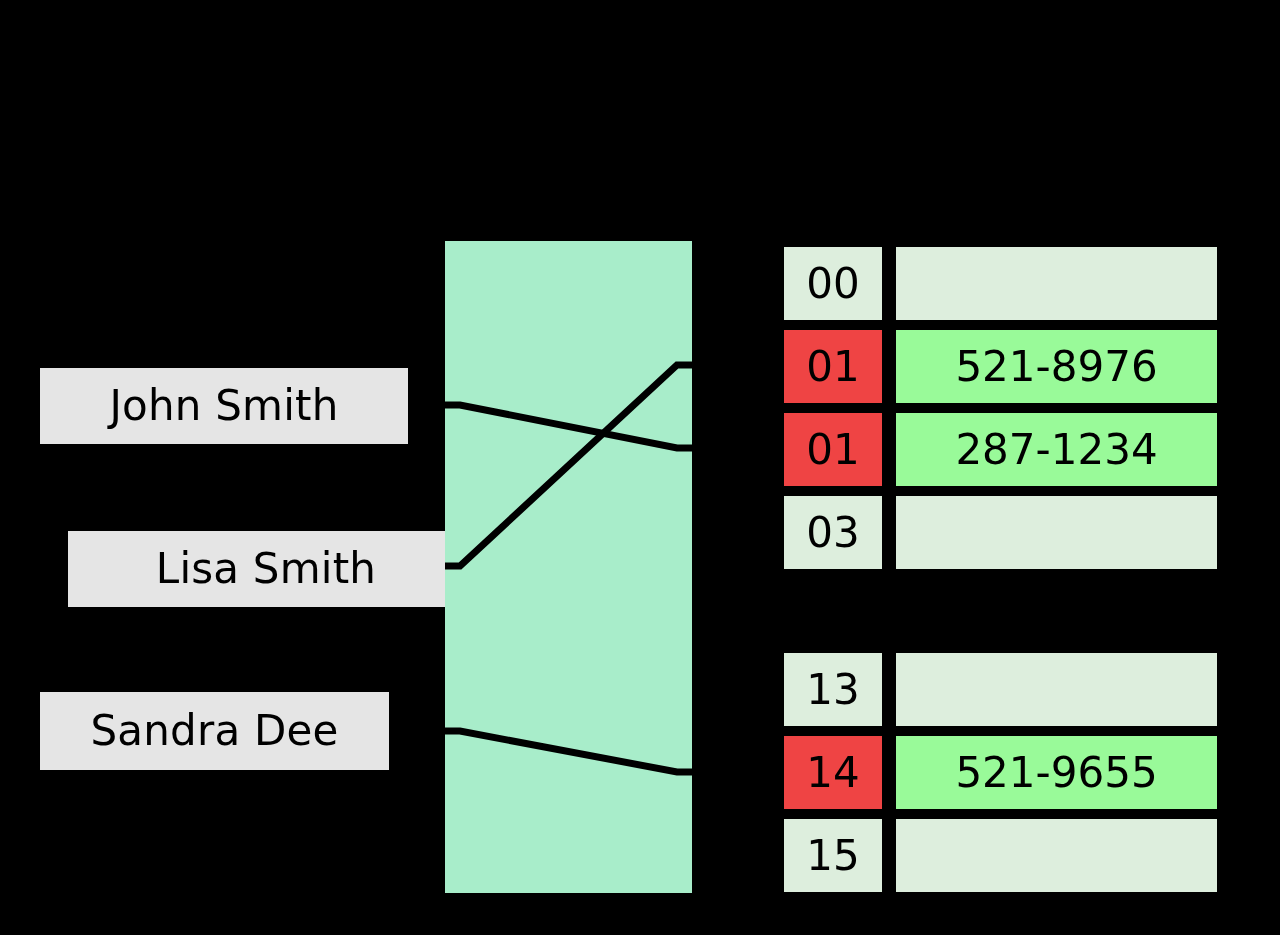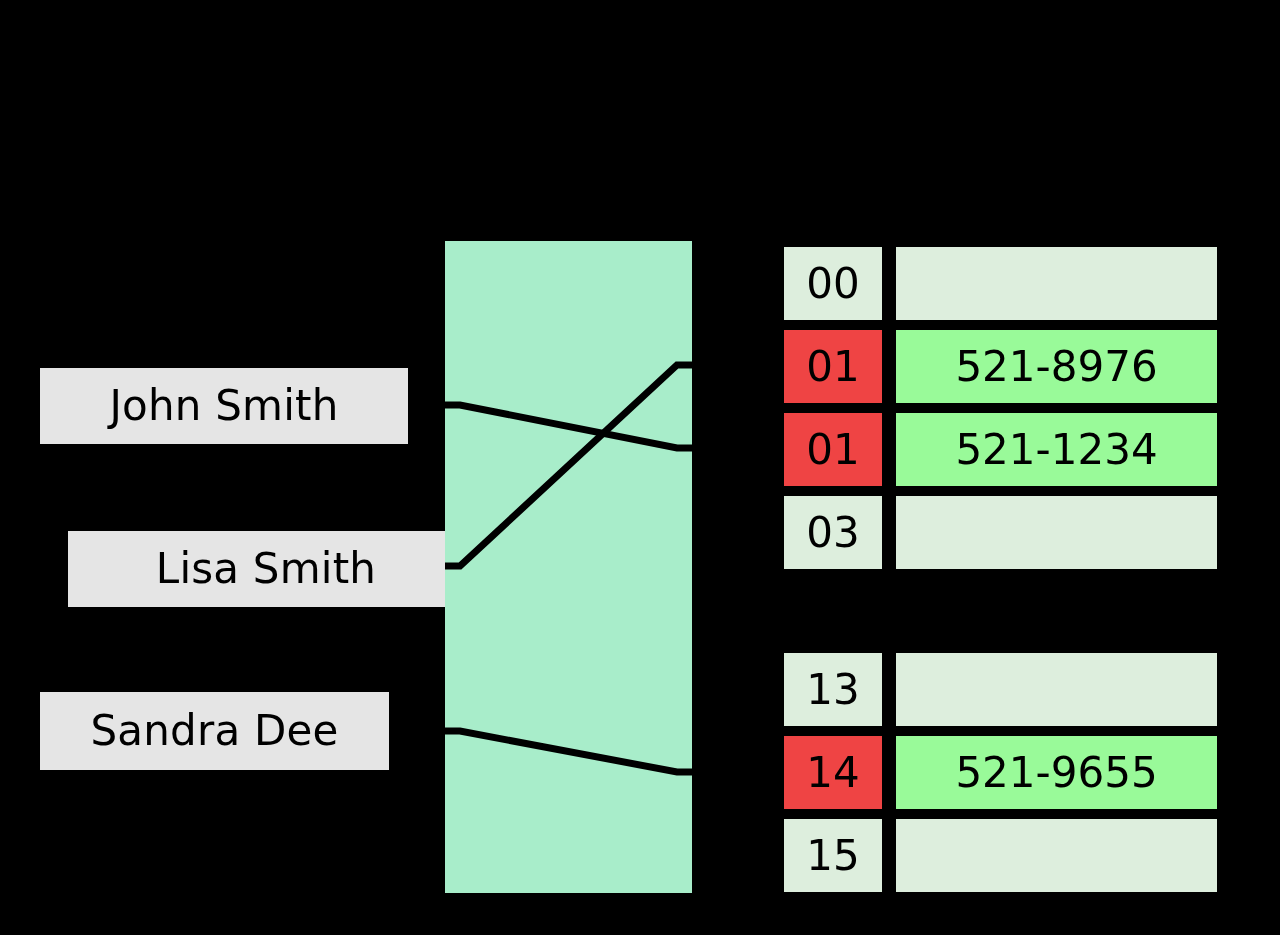--- a/index.html
+++ b/index.html
@@ -116,21 +116,21 @@
         <div class="bucket-row" style="top: 0px;">
           <div class="bucket-index">00</div>
           <div class="bucket-value"></div>
         </div>
         <div class="bucket-row" style="top: 83px;">
           <div class="bucket-index filled">01</div>
           <div class="bucket-value filled">521-8976</div>
         </div>
         <div class="bucket-row" style="top: 166px;">
           <div class="bucket-index filled">01</div>
-          <div class="bucket-value filled">521-1234</div>
+          <div class="bucket-value filled">287-1234</div>
         </div>
         <div class="bucket-row" style="top: 249px; border-radius: 19px;">
           <div class="bucket-index">03</div>
           <div class="bucket-value"></div>
         </div>
       </div>
       <div class="bucket-table" style="left: 784px; top: 653px; width: 433px; height: 253px;">
         <div class="bucket-row" style="top: 0px;">
           <div class="bucket-index">13</div>
           <div class="bucket-value"></div>

